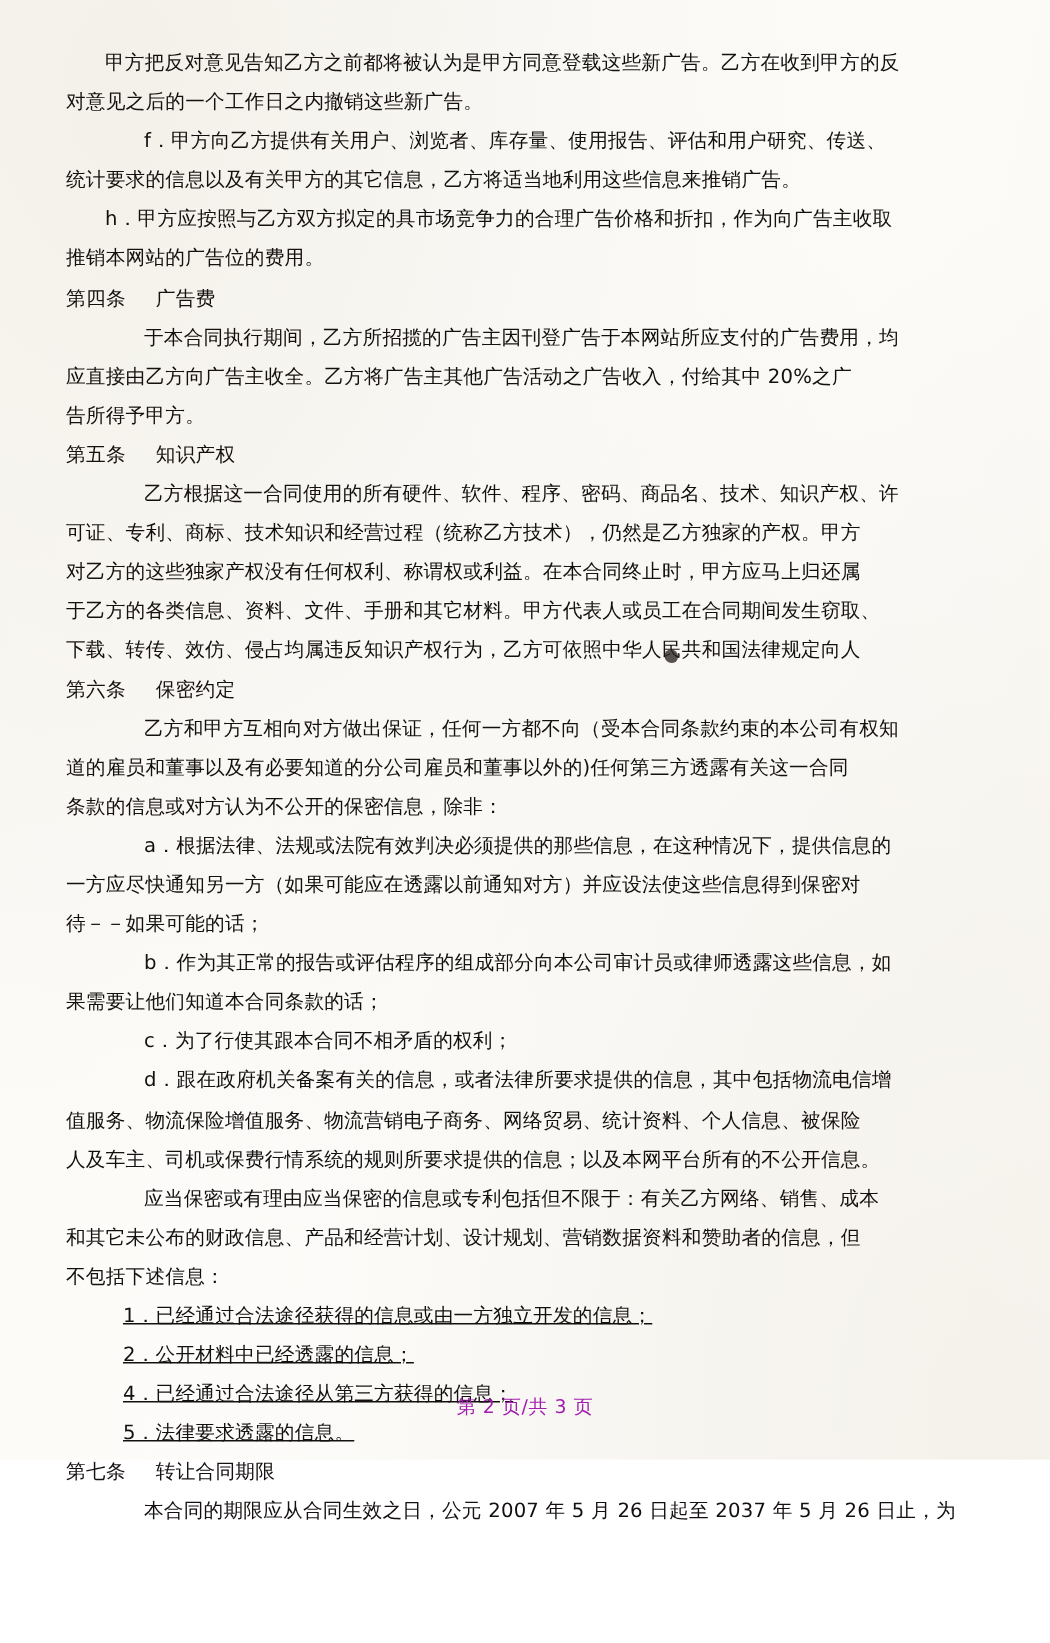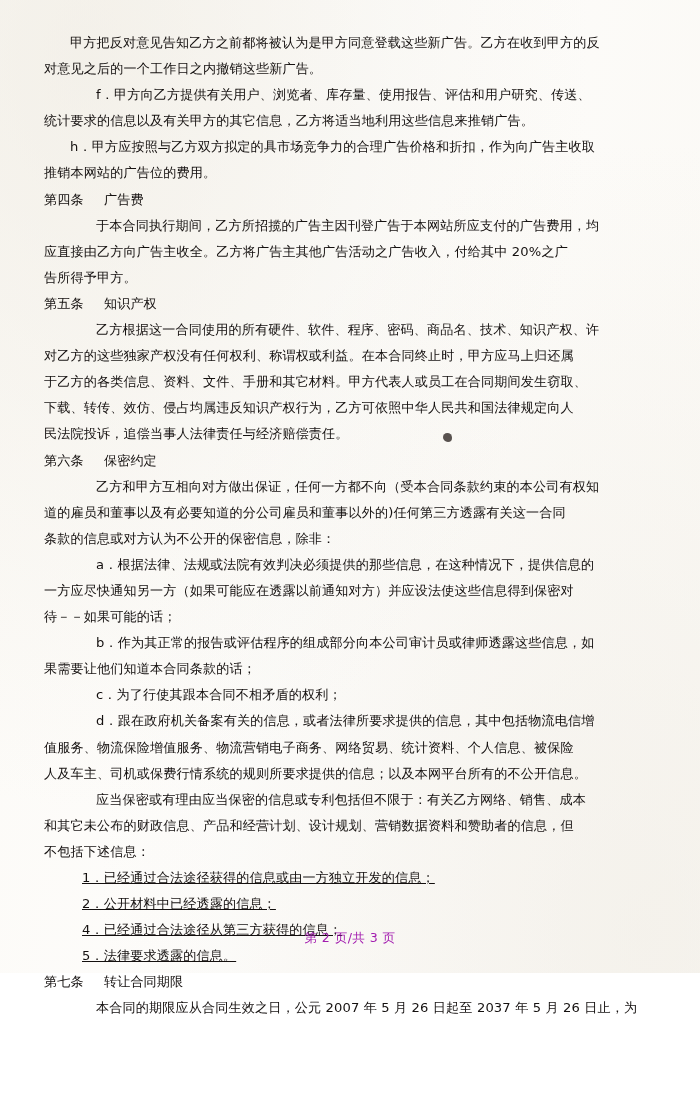--- a/index.html
+++ b/index.html
@@ -89,24 +89,24 @@
     <p class="p ind1">h．甲方应按照与乙方双方拟定的具市场竞争力的合理广告价格和折扣，作为向广告主收取</p>
     <p class="p">推销本网站的广告位的费用。</p>
 
     <p class="heading"><span class="num">第四条</span><span class="gap"></span><span>广告费</span></p>
     <p class="p ind2">于本合同执行期间，乙方所招揽的广告主因刊登广告于本网站所应支付的广告费用，均</p>
     <p class="p">应直接由乙方向广告主收全。乙方将广告主其他广告活动之广告收入，付给其中 20%之广</p>
     <p class="p">告所得予甲方。</p>
 
     <p class="heading"><span class="num">第五条</span><span class="gap"></span><span>知识产权</span></p>
     <p class="p ind2">乙方根据这一合同使用的所有硬件、软件、程序、密码、商品名、技术、知识产权、许</p>
+    <p class="p">可证、专利、商标、技术知识和经营过程（统称乙方技术），仍然是乙方独家的产权。甲方</p>
     <p class="p">对乙方的这些独家产权没有任何权利、称谓权或利益。在本合同终止时，甲方应马上归还属</p>
     <p class="p">于乙方的各类信息、资料、文件、手册和其它材料。甲方代表人或员工在合同期间发生窃取、</p>
     <p class="p">下载、转传、效仿、侵占均属违反知识产权行为，乙方可依照中华人民共和国法律规定向人</p>
-    <p class="p">民法院投诉，追偿当事人法律责任与经济赔偿责任。</p>
 
     <p class="heading"><span class="num">第六条</span><span class="gap"></span><span>保密约定</span></p>
     <p class="p ind2">乙方和甲方互相向对方做出保证，任何一方都不向（受本合同条款约束的本公司有权知</p>
     <p class="p">道的雇员和董事以及有必要知道的分公司雇员和董事以外的)任何第三方透露有关这一合同</p>
     <p class="p">条款的信息或对方认为不公开的保密信息，除非：</p>
     <p class="p ind2">a．根据法律、法规或法院有效判决必须提供的那些信息，在这种情况下，提供信息的</p>
     <p class="p">一方应尽快通知另一方（如果可能应在透露以前通知对方）并应设法使这些信息得到保密对</p>
     <p class="p">待－－如果可能的话；</p>
     <p class="p ind2">b．作为其正常的报告或评估程序的组成部分向本公司审计员或律师透露这些信息，如</p>
     <p class="p">果需要让他们知道本合同条款的话；</p>

